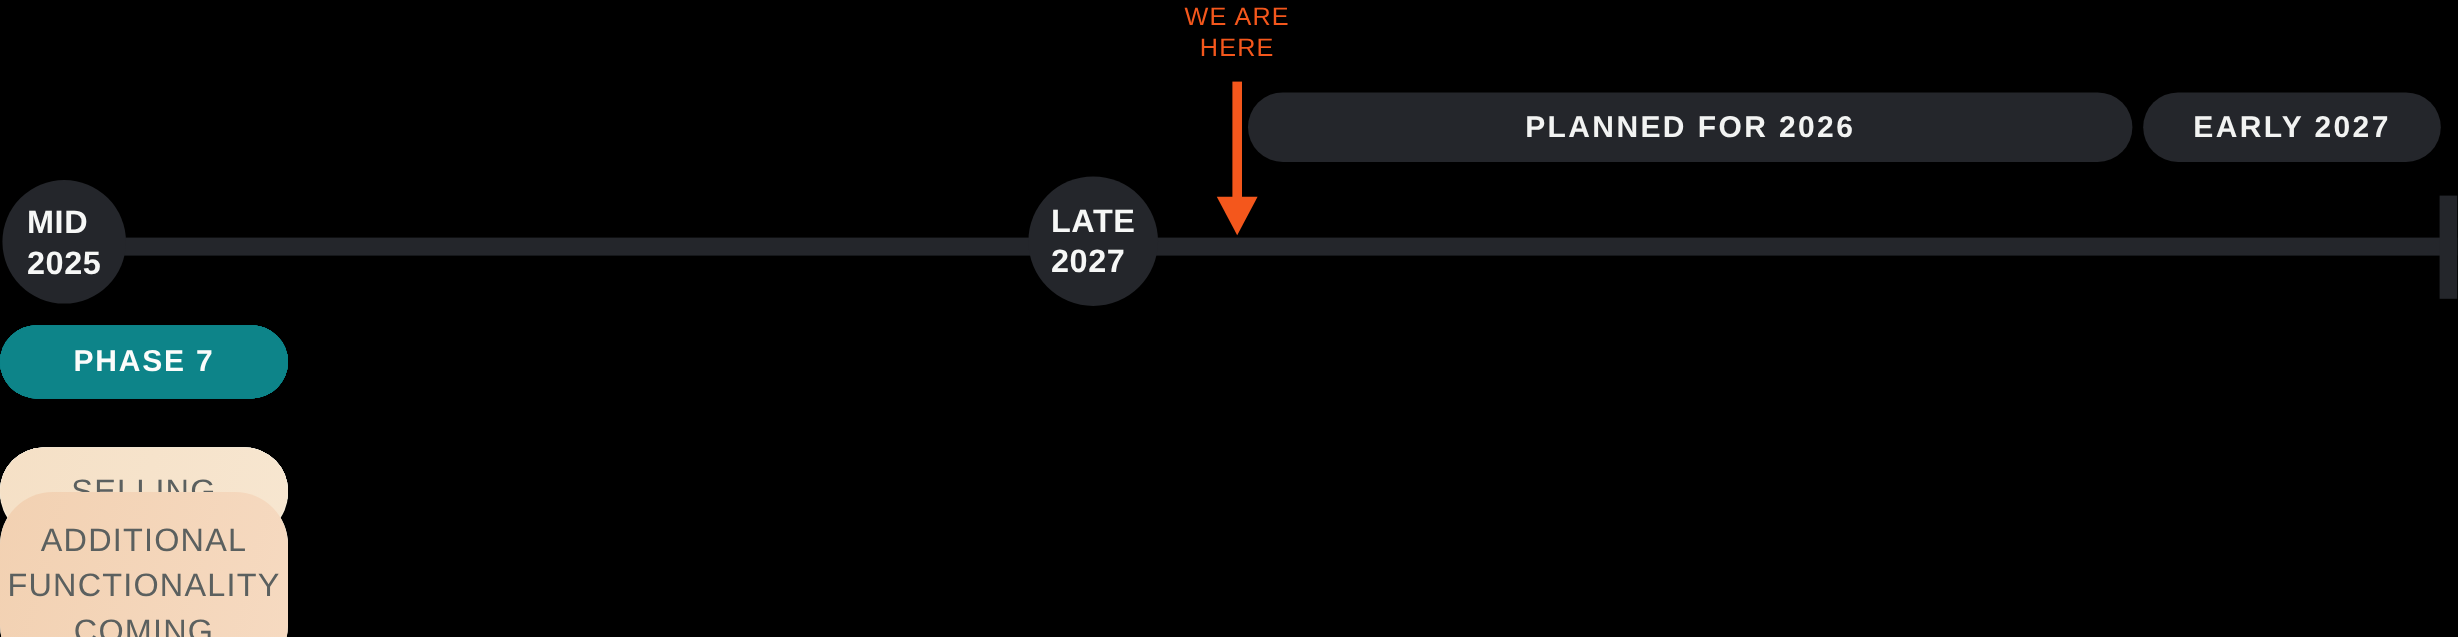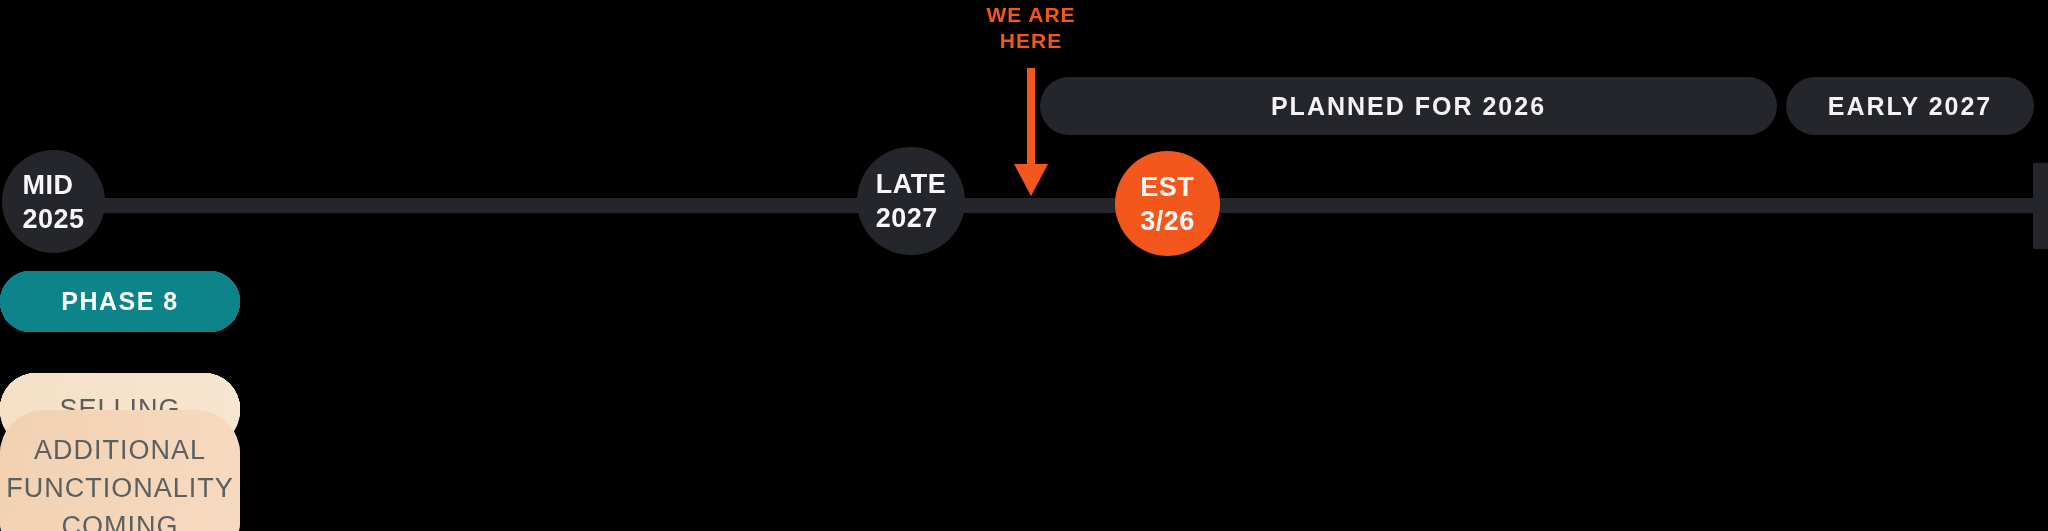--- a/index.html
+++ b/index.html
@@ -59,21 +59,21 @@
   }
   .range-pill.planned { left: 1040px; width: 737px; }
   .range-pill.early   { left: 1786px; width: 248px; }
 
   
   .here-label {
     position: absolute;
     left: 931px; top: 2px; width: 200px;
     text-align: center;
     color: var(--orange);
-    font-size: 21px; font-weight: 700; line-height: 26px;
+    font-size: 21px; font-weight: 400; line-height: 26px;
     letter-spacing: 1px;
     white-space: pre-line;
     z-index: 4;
   }
   .here-arrow-shaft {
     position: absolute;
     left: 1027px; top: 68px;
     width: 8px; height: 98px;
     background: var(--orange);
     z-index: 4;
@@ -142,22 +142,20 @@
   <div class="range-pill planned">PLANNED FOR 2026</div>
   <div class="range-pill early">EARLY 2027</div>
 
   <div class="timeline-bar"></div>
   <div class="timeline-end-cap"></div>
 
   <div class="milestone mid">MID
 2025</div>
   <div class="milestone late">LATE
 2027</div>
-  <div class="milestone est">EST
-3/26</div>
 
   <div class="col">
     <div class="phase-pill">PHASE 1</div>
     <div class="feature-pill" style="background: linear-gradient(105deg, rgb(207, 228, 228), rgb(221, 238, 235));">GALLERIES</div>
   </div>
 
   <div class="col">
     <div class="phase-pill">PHASE 2</div>
     <div class="feature-pill" style="background: linear-gradient(105deg, rgb(217, 235, 232), rgb(226, 240, 236));">COLLECTIONS</div>
   </div>
@@ -184,19 +182,18 @@
     <div class="feature-pill two-line" style="background: linear-gradient(105deg, rgb(247, 232, 210), rgb(249, 237, 217));">PHOTO-LEVEL
 OVERRIDES</div>
   </div>
 
   <div class="col">
     <div class="phase-pill">PHASE 7</div>
     <div class="feature-pill" style="background: linear-gradient(105deg, rgb(245, 224, 198), rgb(247, 230, 208));">SELLING</div>
   </div>
 
   <div class="col">
-    <div class="phase-pill">PHASE 8</div>
     <div class="feature-pill tall" style="background: linear-gradient(105deg, rgb(242, 209, 178), rgb(246, 218, 193));">ADDITIONAL
 FUNCTIONALITY
 COMING</div>
   </div>
 
 </div>
 
 </body></html>

